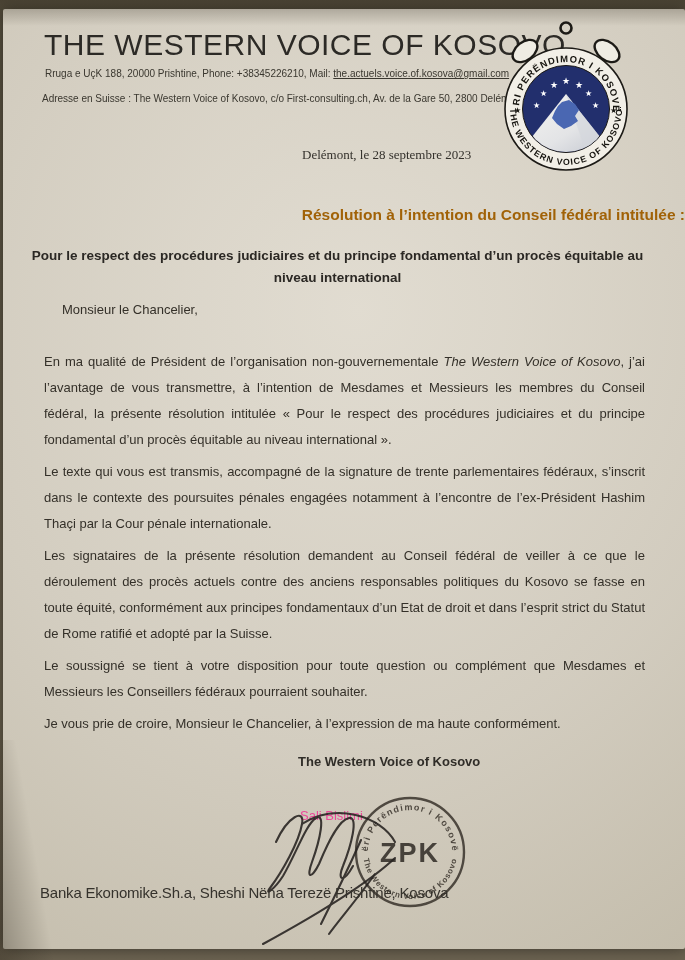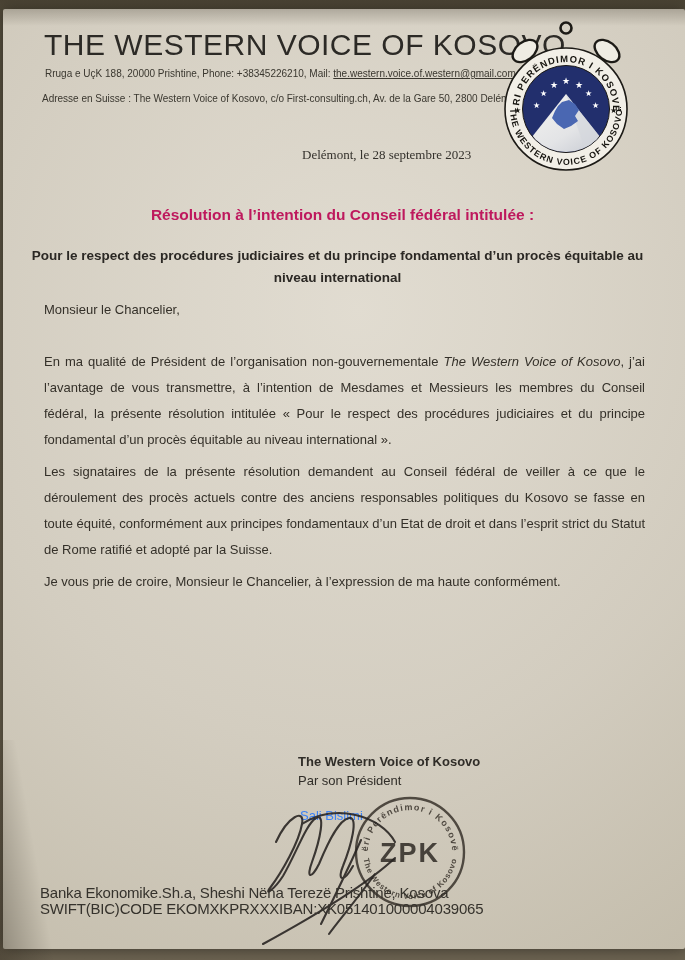--- a/index.html
+++ b/index.html
@@ -18,48 +18,48 @@
   }
   .ink{color:#33302b;font-family:Liberation Serif, serif;}
   
   .org-title{position:absolute;left:44px;top:28px;font-size:30px;letter-spacing:.5px;color:#2c2a26;white-space:nowrap;}
   .addr1{position:absolute;left:45px;top:68px;font-size:10px;color:#3a372f;white-space:nowrap;}
   .addr2{position:absolute;left:42px;top:93px;font-size:10px;color:#3a372f;white-space:nowrap;}
   .email{text-decoration:underline;}
   .logo-wrap{position:absolute;left:489px;top:14px;width:154px;height:172px;}
   
   .date-line{position:absolute;left:302px;top:147px;font-size:13px;}
-  .doc-title{position:absolute;left:0;right:0;top:206px;text-align:center;font-size:15.5px;font-weight:bold;color:#be185d;}
+  .doc-title{position:absolute;left:0;right:0;top:206px;text-align:right;font-size:15.5px;font-weight:bold;color:#a16207;}
   .doc-subtitle{position:absolute;left:30px;right:40px;top:245px;text-align:center;font-size:13.5px;font-weight:bold;line-height:22px;color:#2b2824;}
   
   .body-text{position:absolute;left:44px;top:297px;width:601px;font-size:13px;line-height:26px;color:#343029;}
   .body-text p{margin:0 0 6px 0;text-align:justify;}
-  .body-text p.salutation{margin-bottom:26px;text-align:left;}
+  .body-text p.salutation{margin-bottom:26px;text-align:left;margin-left:18px;}
   .italic{font-style:italic;}
   
   .sig-block{position:absolute;left:298px;top:752px;font-size:13px;line-height:19px;color:#302d28;}
   .sig-org{font-weight:bold;}
-  .signer-name{position:absolute;left:300px;top:808px;font-size:13px;color:#3b82f6;}
+  .signer-name{position:absolute;left:300px;top:808px;font-size:13px;color:#ec4899;}
   .stamp-wrap{position:absolute;left:235px;top:778px;width:270px;height:178px;}
   
   .footer{position:absolute;left:40px;top:885px;font-size:15px;line-height:16px;letter-spacing:-.2px;color:#35322c;}
   .corner-shade{position:absolute;left:0;bottom:0;width:60px;height:220px;
     background:linear-gradient(80deg, rgba(40,34,24,.35) 0%, rgba(40,34,24,0) 55%);pointer-events:none;}
   .top-shade{position:absolute;left:0;top:0;right:0;height:26px;
     background:linear-gradient(180deg, rgba(52,45,32,.38) 0%, rgba(52,45,32,0) 100%);pointer-events:none;}
 </style>
 </head>
 <body>
 
 <div class="paper"></div>
 <div class="top-shade"></div>
 <div class="corner-shade"></div>
 
 <div class="org-title">THE WESTERN VOICE OF KOSOVO</div>
-<div class="addr1"><span>Rruga e UçK 188, 20000 Prishtine, Phone: +38345226210, Mail: </span><span class="email">the.western.voice.of.western@gmail.com</span></div>
+<div class="addr1"><span>Rruga e UçK 188, 20000 Prishtine, Phone: +38345226210, Mail: </span><span class="email">the.actuels.voice.of.kosova@gmail.com</span></div>
 <div class="addr2">Adresse en Suisse : The Western Voice of Kosovo, c/o First-consulting.ch, Av. de la Gare 50, 2800 Delémont</div>
 
 <div class="logo-wrap">
 <svg width="154" height="172" viewBox="-77 -86 154 172">
   <defs>
     <linearGradient id="mgrad" x1="0" y1="0" x2="1" y2="1">
       <stop offset="0" stop-color="#f6f5f2"></stop>
           <stop offset=".6" stop-color="#e3e4e6"></stop>
           <stop offset="1" stop-color="#c2c6cf"></stop>
     </linearGradient>
@@ -105,27 +105,28 @@
 </div>
 
 <div class="date-line ink">Delémont, le 28 septembre 2023</div>
 
 <div class="doc-title">Résolution à l’intention du Conseil fédéral intitulée :</div>
 <div class="doc-subtitle">Pour le respect des procédures judiciaires et du principe fondamental d’un procès équitable au niveau international</div>
 
 <div class="body-text">
   <p class="salutation">Monsieur le Chancelier,</p>
   <p><span>En ma qualité de Président de l’organisation non-gouvernementale </span><span class="italic">The Western Voice of Kosovo</span><span>, j’ai l’avantage de vous transmettre, à l’intention de Mesdames et Messieurs les membres du Conseil fédéral, la présente résolution intitulée «  Pour le respect des procédures judiciaires et du principe fondamental d’un procès équitable au niveau international ».</span></p>
+  <p>Le texte qui vous est transmis, accompagné de la signature de trente parlementaires fédéraux, s’inscrit dans le contexte des poursuites pénales engagées notamment à l’encontre de l’ex-Président Hashim Thaçi par la Cour pénale internationale.</p>
   <p>Les signataires de la présente résolution demandent au Conseil fédéral de veiller à ce que le déroulement des procès actuels contre des anciens responsables politiques du Kosovo se fasse en toute équité, conformément aux principes fondamentaux d’un Etat de droit et dans l’esprit strict du Statut de Rome ratifié et adopté par la Suisse.</p>
+  <p>Le soussigné se tient à votre disposition pour toute question ou complément que Mesdames et Messieurs les Conseillers fédéraux pourraient souhaiter.</p>
   <p>Je vous prie de croire, Monsieur le Chancelier, à l’expression de ma haute conformément.</p>
 </div>
 
 <div class="sig-block">
   <div class="sig-org">The Western Voice of Kosovo</div>
-  <div>Par son Président</div>
 </div>
 <div class="signer-name">Sali Bislimi</div>
 
 <div class="stamp-wrap">
 <svg width="270" height="178" viewBox="0 0 270 178">
   <defs>
     <path id="stTop" d="M 133 119 m -42 0 a 42 42 0 0 1 84 0" fill="none"></path>
     <path id="stBot" d="M 133 74 m -47 0 a 47 47 0 0 0 94 0" fill="none"></path>
   </defs>
   <g opacity="0.82">
@@ -148,14 +149,13 @@
     <path d="M 67 46 C 100 24 146 38 160 64"></path>
     <path d="M 126 62 C 108 102 96 126 86 146"></path>
     <path d="M 160 80 C 128 110 72 142 28 166"></path>
     <path d="M 140 96 C 120 124 104 142 94 156"></path>
   </g>
 </svg>
 </div>
 
 <div class="footer">
   <div>Banka Ekonomike.Sh.a, Sheshi Nëna Terezë Prishtine, Kosova</div>
-  <div>SWIFT(BIC)CODE EKOMXKPRXXXIBAN:XK051401000004039065</div>
 </div>
 
 </body></html>

